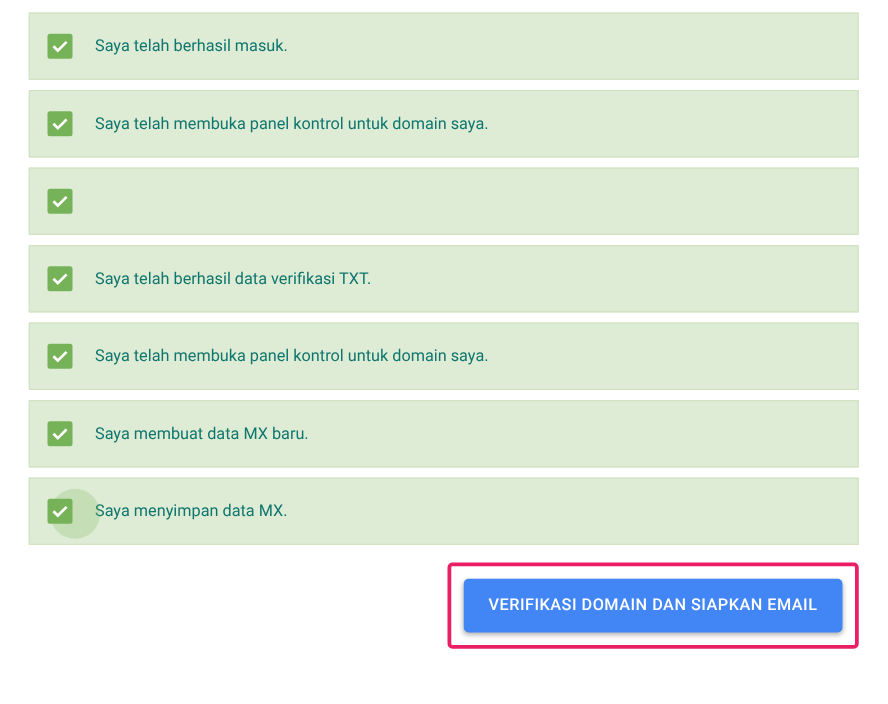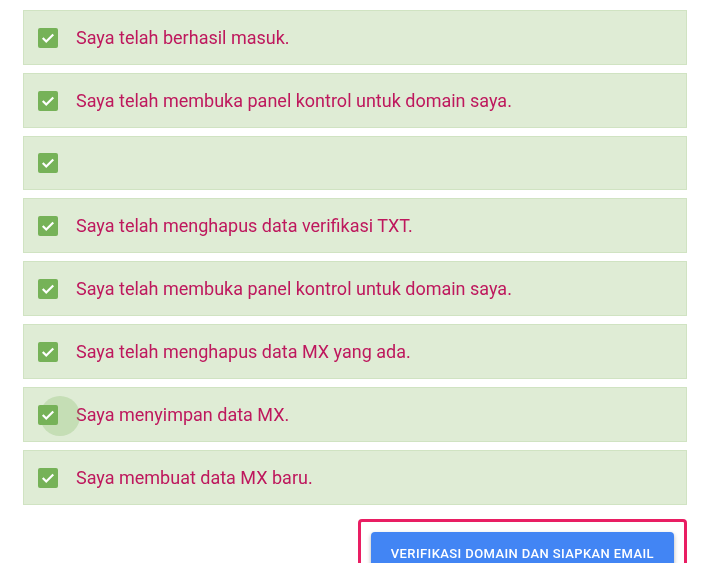--- a/index.html
+++ b/index.html
@@ -54,22 +54,22 @@
       z-index: 1;
     }
     .checkbox-wrap svg {
       width: 14px;
       height: 14px;
       fill: none;
       stroke: #ffffff;
       stroke-width: 2.5;
     }
     .check-label {
-      font-size: 18px;
-      color: #be185d;
+      font-size: 13px;
+      color: #0f766e;
     }
     .button-row {
       margin-top: 14px;
       display: flex;
       justify-content: flex-end;
     }
     .highlight-box {
       border: 3px solid #e91e63;
       border-radius: 4px;
       padding: 10px;
@@ -120,58 +120,50 @@
         </svg>
     </span>
   </div>
 
   <div class="check-item">
     <span class="checkbox-wrap">
       <svg viewBox="0 0 16 16">
           <polyline points="2,8 6,12 14,4"></polyline>
         </svg>
     </span>
-    <span class="check-label">Saya telah menghapus data verifikasi TXT.</span>
+    <span class="check-label">Saya telah berhasil data verifikasi TXT.</span>
   </div>
 
   <div class="check-item">
     <span class="checkbox-wrap">
       <svg viewBox="0 0 16 16">
           <polyline points="2,8 6,12 14,4"></polyline>
         </svg>
     </span>
     <span class="check-label">Saya telah membuka panel kontrol untuk domain saya.</span>
   </div>
 
+
   <div class="check-item">
     <span class="checkbox-wrap">
       <svg viewBox="0 0 16 16">
           <polyline points="2,8 6,12 14,4"></polyline>
         </svg>
     </span>
-    <span class="check-label">Saya telah menghapus data MX yang ada.</span>
+    <span class="check-label">Saya membuat data MX baru.</span>
   </div>
 
   <div class="check-item last">
     <span class="checkbox-wrap">
       <svg viewBox="0 0 16 16">
           <polyline points="2,8 6,12 14,4"></polyline>
         </svg>
     </span>
     <span class="check-label">Saya menyimpan data MX.</span>
   </div>
 
-  <div class="check-item">
-    <span class="checkbox-wrap">
-      <svg viewBox="0 0 16 16">
-          <polyline points="2,8 6,12 14,4"></polyline>
-        </svg>
-    </span>
-    <span class="check-label">Saya membuat data MX baru.</span>
-  </div>
-
 </div>
 
 <div class="button-row">
   <div class="highlight-box">
     <button class="verify-btn">VERIFIKASI DOMAIN DAN SIAPKAN EMAIL</button>
   </div>
 </div>
 
 </body></html>

